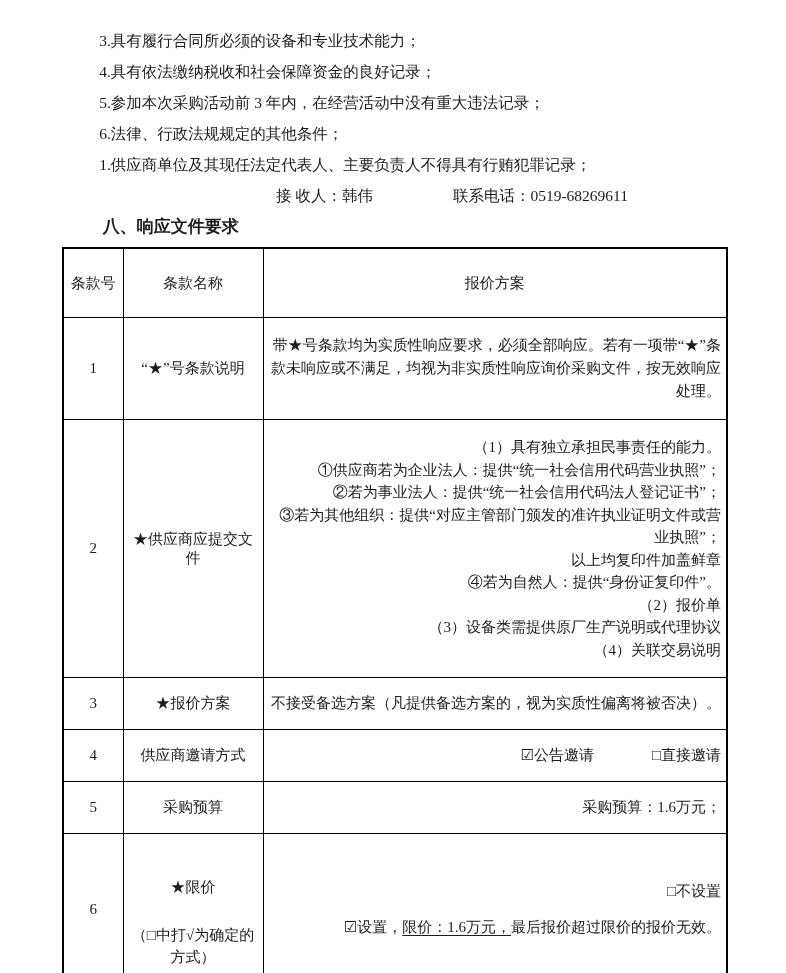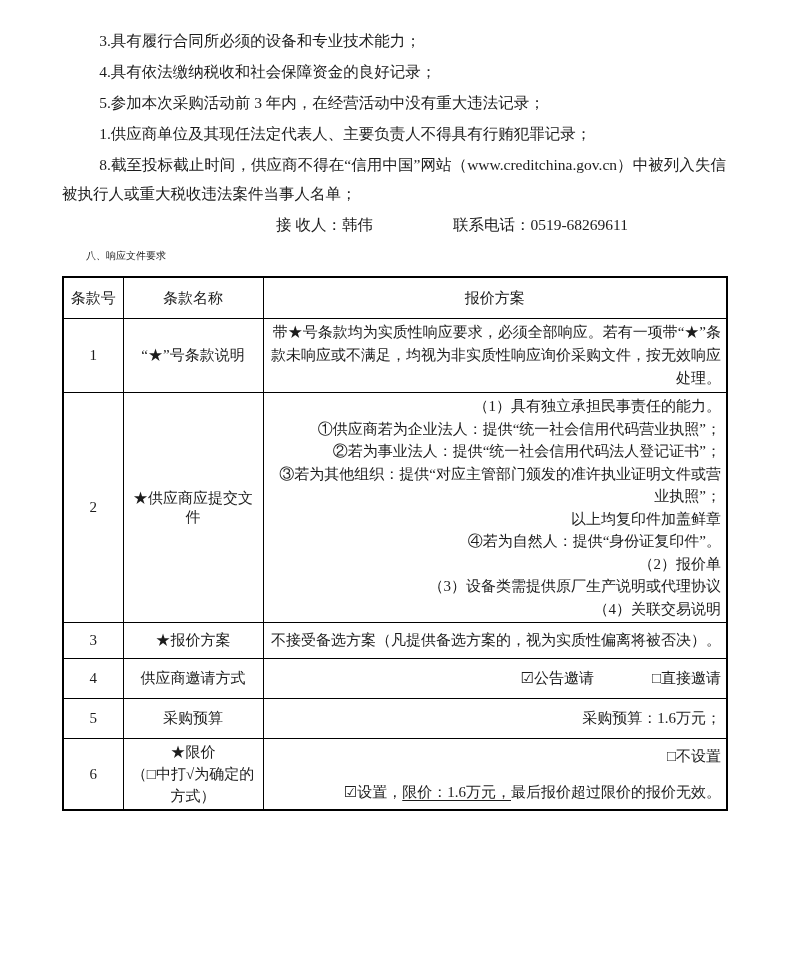--- a/index.html
+++ b/index.html
@@ -28,66 +28,66 @@
   .contact-line {
     margin: 0 0 2px 0;
     font-size: 15.5px;
     line-height: 29px;
     padding-left: 36px;
     text-align: center;
   }
   .contact-recipient { display: inline-block; width: 257px; }
   .sec-heading {
     margin: 0 0 6px 0;
-    font-size: 10px;
+    font-size: 17px;
     line-height: 29px;
     text-indent: 2.4em;
-    font-weight: normal;
+    font-weight: bold;
   }
   table.req-table {
     border-collapse: collapse;
     table-layout: fixed;
     width: 664px;
     border: 2px solid #000;
     font-size: 15px;
   }
   .req-table th, .req-table td {
     border: 1px solid #000;
-    padding: 2px 5px;
+    padding: 16px 5px;
     font-weight: normal;
     overflow: hidden;
   }
   .req-table th { text-align: center; height: 36px; }
   td.c-no, td.c-name { text-align: center; vertical-align: middle; }
   td.c-desc { text-align: right; vertical-align: middle; }
   tr.r1 { height: 50px; }
   tr.r2 { height: 204px; }
   tr.r3 { height: 36px; }
   tr.r4 { height: 40px; }
   tr.r5 { height: 40px; }
   tr.r6 { height: 62px; }
   .desc-justify { text-align: justify; line-height: 23px; }
   .cell-lines div { line-height: 22.5px; }
   .line-indent { padding-left: 1em; }
   .opt-gap { display: inline-block; width: 58px; }
   .ul { text-decoration: underline; text-underline-offset: 3px; }
   .row6-line { line-height: 22px; }
   .row6-line + .row6-line { margin-top: 14px; }
-  .name-wrap { line-height: 22px; }
+  .name-wrap { line-height: 22px; margin-top: 26px; }
 </style>
 </head>
 <body>
 
 <div class="page">
 
   <p class="body-line">3.具有履行合同所必须的设备和专业技术能力；</p>
   <p class="body-line">4.具有依法缴纳税收和社会保障资金的良好记录；</p>
   <p class="body-line">5.参加本次采购活动前 3 年内，在经营活动中没有重大违法记录；</p>
+  <p class="body-line">6.法律、行政法规规定的其他条件；</p>
   <p class="body-line">1.供应商单位及其现任法定代表人、主要负责人不得具有行贿犯罪记录；</p>
-  <p class="body-line wrap2">8.截至投标截止时间，供应商不得在“信用中国”网站（www.creditchina.gov.cn）中被列入失信被执行人或重大税收违法案件当事人名单；</p>
 
 
 
   <p class="contact-line">
     <span class="contact-recipient"><span>接 收人：</span><span>韩伟</span></span><span><span>联系电话：</span><span>0519-68269611</span></span>
   </p>
 
 
   <p class="sec-heading">八、响应文件要求</p>
 

